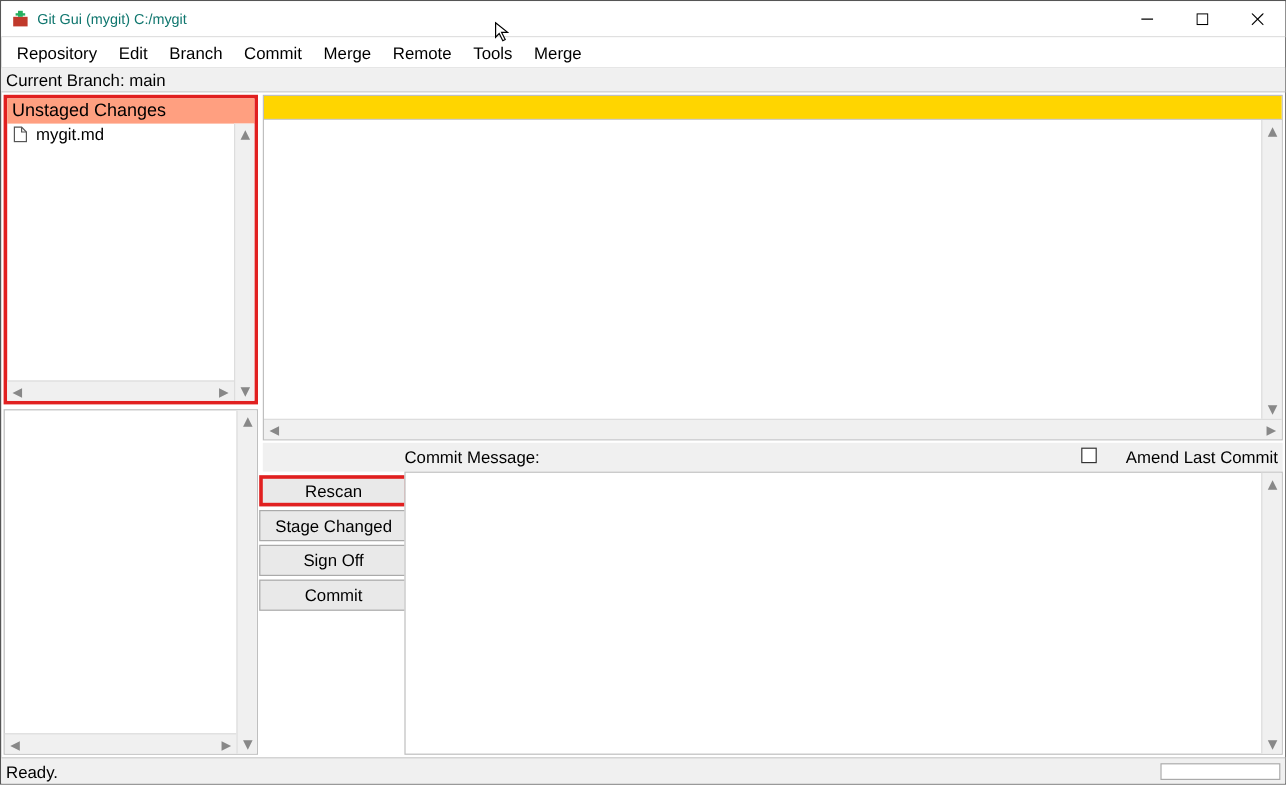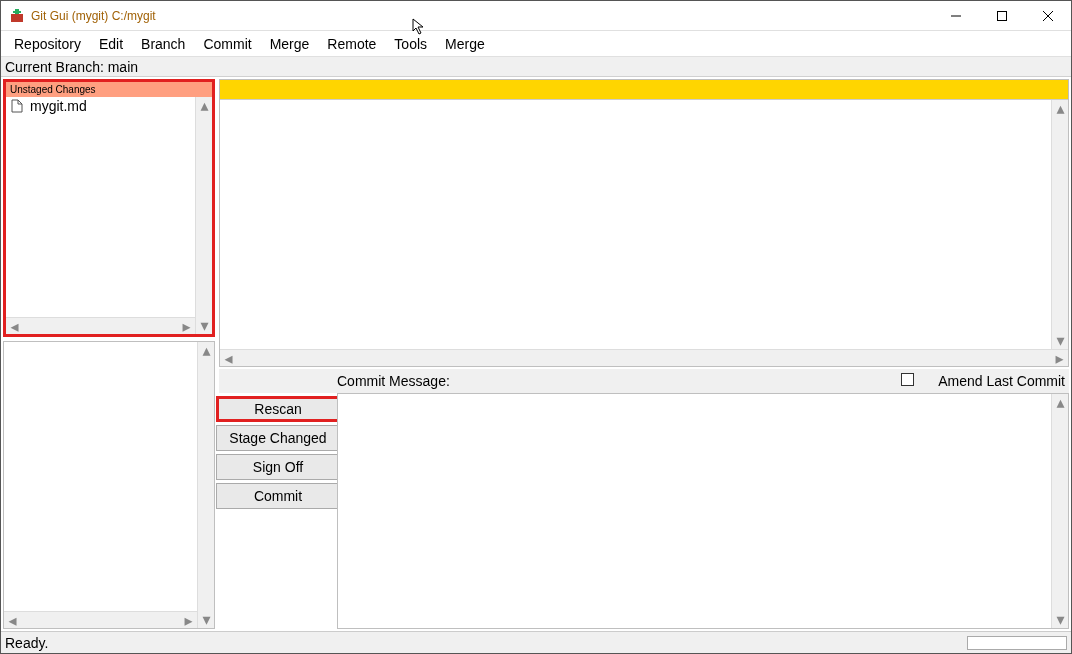--- a/index.html
+++ b/index.html
@@ -1,34 +1,34 @@
 <!DOCTYPE html>
 <html><head>
   <meta charset="utf-8">
   <style>
     * { box-sizing: border-box; margin: 0; padding: 0; font-family: "Segoe UI", Tahoma, sans-serif; }
     html, body { width: 1072px; height: 654px; overflow: hidden; background: #fff; }
     .window { width: 1072px; height: 654px; display: flex; flex-direction: column; border: 1px solid #555; }
     .titlebar { height: 30px; display: flex; align-items: center; background: #fff; border-bottom: 1px solid #e0e0e0; }
     .titlebar .icon { width: 16px; height: 16px; margin: 0 6px 0 8px; display:flex; align-items:center; justify-content:center; }
-    .titlebar .title { font-size: 12px; color: #a16207; flex: 0 0 auto; }
+    .titlebar .title { font-size: 12px; color: #0f766e; flex: 0 0 auto; }
     .titlebar .spacer { flex: 1; }
     .winbtn { width: 46px; height: 30px; display:flex; align-items:center; justify-content:center; color:#000; }
     .winbtn svg { width:10px; height:10px; }
 
     .menubar { height: 26px; display:flex; align-items:center; padding: 0 4px; border-bottom: 1px solid #e0e0e0; }
     .menuitem { font-size: 14px; padding: 2px 9px; color:#000; }
 
     .branchline { height: 20px; font-size: 14px; padding: 0 4px; background:#f0f0f0; border-bottom:1px solid #d0d0d0; display:flex; align-items:center; }
 
     .main { flex:1; display:flex; }
 
     .leftcol { width: 216px; display:flex; flex-direction:column; }
     .panel { display:flex; flex-direction:column; border:1px solid #bfbfbf; background:#fff; }
-    .panel .hdr { font-size: 10px; padding: 2px 4px; }
+    .panel .hdr { font-size: 15px; padding: 2px 4px; }
     .unstaged { flex:0 0 258px; margin:2px; border:3px solid #e12020; }
     .unstaged .hdr { background:#ff9f80; }
     .staged { flex:1; margin:2px; }
     .staged .hdr { background:#7dea7d; }
     .panel .body { flex:1; overflow:auto; font-size:14px; position:relative; }
     .fileitem { display:flex; align-items:center; gap:6px; padding:1px 4px; }
     .fileitem .ficon { width:14px; height:14px; }
     .hscroll { height:17px; border-top:1px solid #ddd; background:#f0f0f0; display:flex; }
     .hscroll .arrow { width:17px; height:17px; display:flex; align-items:center; justify-content:center; color:#888;}
     .hscroll .track { flex:1; }

